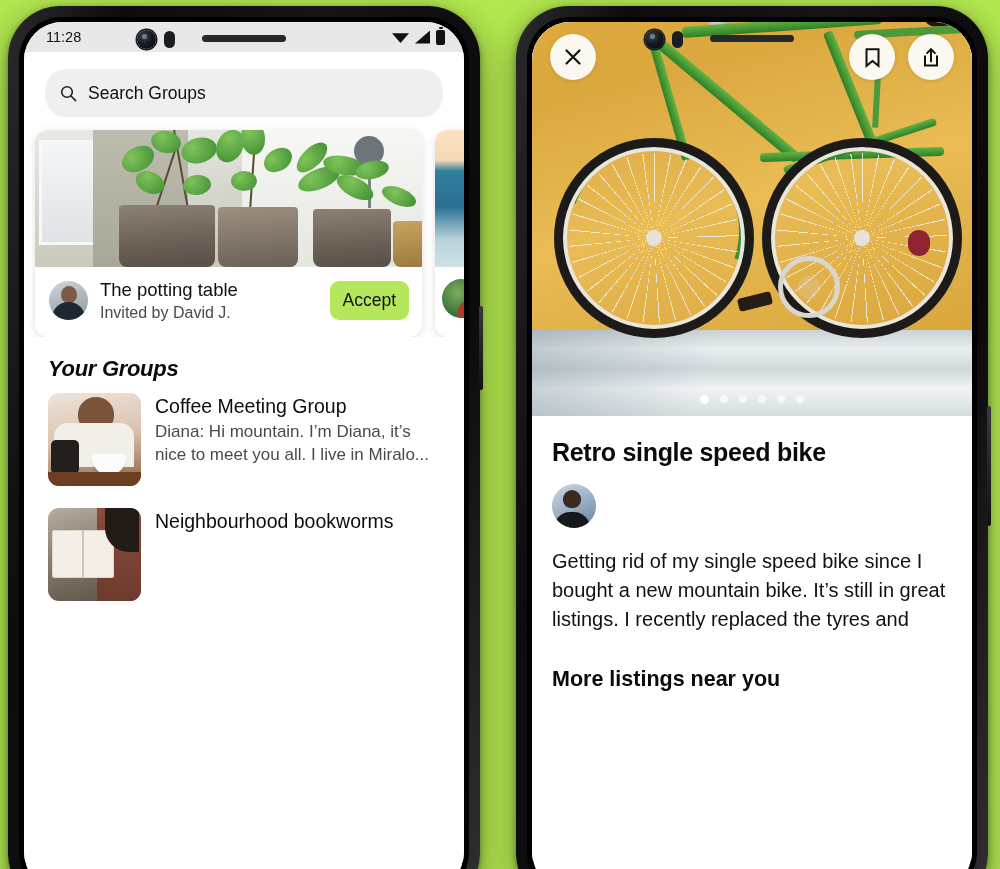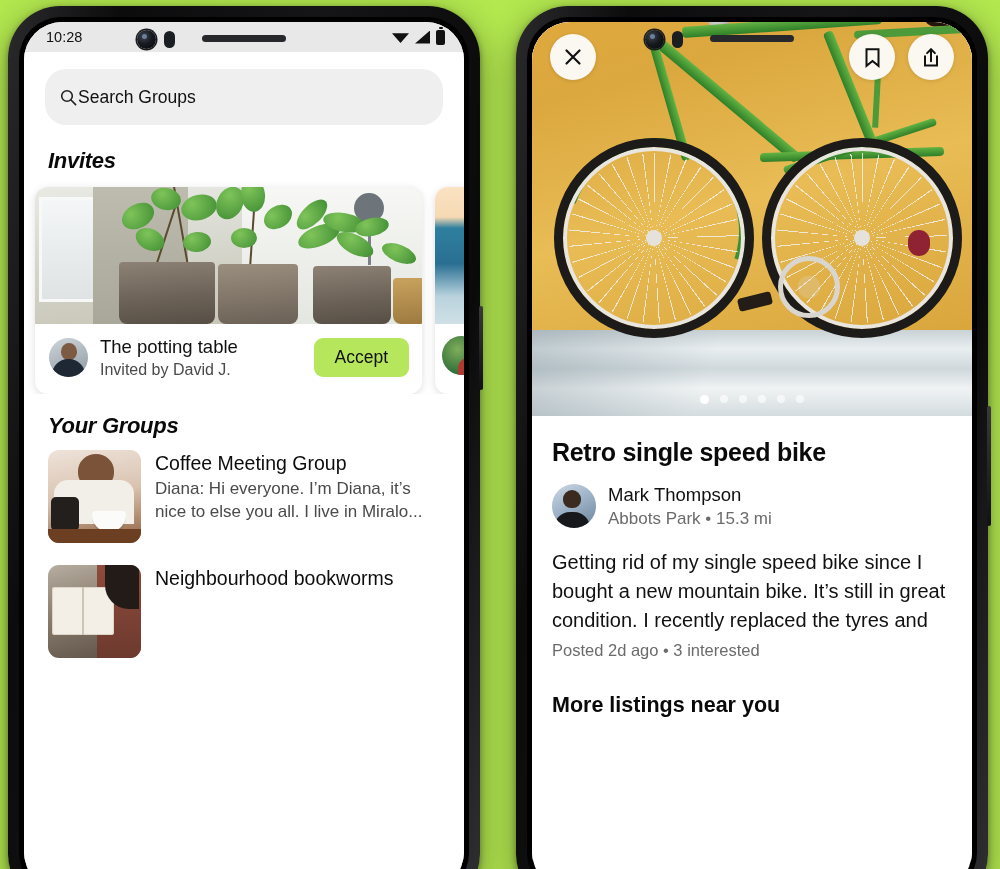--- a/index.html
+++ b/index.html
@@ -126,22 +126,22 @@
   .fab {
     width: 41px; height: 41px; border-radius: 50%;
     background: #a6e241;
     display: flex; align-items: center; justify-content: center;
     border: none; cursor: pointer; flex: none;
   }
   .fab svg { display: block; }
 
   .search-wrap { padding: 17px 21px 0 21px; }
   .search {
-    display: flex; align-items: center; gap: 1px;
-    height: 56px; border-radius: 21px;
+    display: flex; align-items: center; gap: 11px;
+    height: 48px; border-radius: 21px;
     background: #efefef; padding: 0 15px;
     cursor: text;
   }
   .search-text { font-size: 17.5px; color: #111; }
   .sec-head {
     font-size: 22px; font-weight: 700; font-style: italic;
     letter-spacing: -.3px; color: #0a0a0a;
     padding: 23px 24px 0 24px;
   }
 
@@ -230,21 +230,21 @@
   }
   .av-mark::after {
     content:""; position:absolute; left:2px; bottom:0; width:36px; height:16px;
     border-radius: 16px 16px 0 0; background:#17181b;
   }
 
   .invite-txt { flex: 1 1 auto; min-width: 0; }
   .invite-name { font-size: 18.5px; color: #101010; line-height: 1.22; }
   .invite-sub { font-size: 16px; color: #4a4a4a; line-height: 1.25; margin-top: 1px; }
   .accept-btn {
-    flex: none; height: 39px; padding: 0 21px;
+    flex: none; height: 39px; padding: 0 13px;
     border: none; border-radius: 9px;
     background: #b5e65b; color: #101010;
     font-family: inherit; font-size: 17.5px; cursor: pointer;
   }
 
   
   .group-row {
     display: flex; gap: 14px; align-items: flex-start;
     padding: 11px 24px 0 24px; cursor: pointer;
   }
@@ -417,42 +417,41 @@
     <div class="bezel">
       <div class="hw">
         <div class="cam"></div>
         <div class="sensor"></div>
         <div class="speaker"></div>
       </div>
 
       <div class="screen">
 
         <div class="statusbar light">
-          <span>10:28</span>
+          <span>11:28</span>
           <span class="sb-icons">
             <span class="ic-wifi"></span>
             <span class="ic-sig"></span>
             <span class="ic-bat"></span>
           </span>
         </div>
 
         <div class="groups-body">
 
 
           <div class="search-wrap">
             <div class="search">
               <svg width="17" height="17" viewBox="0 0 17 17">
                 <circle cx="7" cy="7" r="5.3" fill="none" stroke="#222" stroke-width="1.6"></circle>
                 <path d="M11 11 L15.6 15.6" stroke="#222" stroke-width="1.7" stroke-linecap="round"></path>
               </svg>
               <span class="search-text">Search Groups</span>
             </div>
           </div>
 
-          <div class="sec-head">Invites</div>
 
           <div class="carousel">
 
             <div class="invite-card">
               <div class="invite-photo photo-plants">
                 <div class="win"></div>
                   <div class="wall"></div>
                   <div class="bright"></div>
                 <div class="hook"></div>
                 <div class="stem" style="left:120px;bottom:58px;height:74px;transform:rotate(18deg);"></div>
@@ -500,21 +499,21 @@
           <div class="sec-head" style="padding-top:19px;">Your Groups</div>
 
           <div class="group-row">
             <div class="group-thumb th-coffee">
               <span class="bar"></span>
                 <span class="pot"></span>
                 <span class="cup"></span>
             </div>
             <div class="group-txt">
               <div class="group-name">Coffee Meeting Group</div>
-              <div class="group-msg">Diana: Hi everyone. I’m Diana, it’s nice to else you all. I live in Miralo...</div>
+              <div class="group-msg">Diana: Hi mountain. I’m Diana, it’s nice to meet you all. I live in Miralo...</div>
             </div>
           </div>
 
           <div class="group-row" style="padding-top:22px;justify-content:flex-end;">
             <div class="group-thumb th-book">
               <span class="spine"></span>
                 <span class="hair"></span>
             </div>
             <div class="group-txt">
               <div class="group-name">Neighbourhood bookworms</div>
@@ -606,28 +605,23 @@
               <span class="dot"></span>
               <span class="dot"></span>
             </div>
           </div>
 
           <div class="listing-body">
             <div class="listing-title">Retro single speed bike</div>
 
             <div class="seller">
               <div class="avatar av-mark"></div>
-              <div>
-                <div class="seller-name">Mark Thompson</div>
-                <div class="seller-loc">Abbots Park • 15.3 mi</div>
-              </div>
-            </div>
-
-            <div class="desc">Getting rid of my single speed bike since I bought a new mountain bike. It’s still in great condition. I recently replaced the tyres and</div>
-            <div class="posted">Posted 2d ago • 3 interested</div>
+            </div>
+
+            <div class="desc">Getting rid of my single speed bike since I bought a new mountain bike. It’s still in great listings. I recently replaced the tyres and</div>
             <div class="more-head">More listings near you</div>
           </div>
 
         </div>
       </div>
     </div>
   </div>
 
 </div>
 

